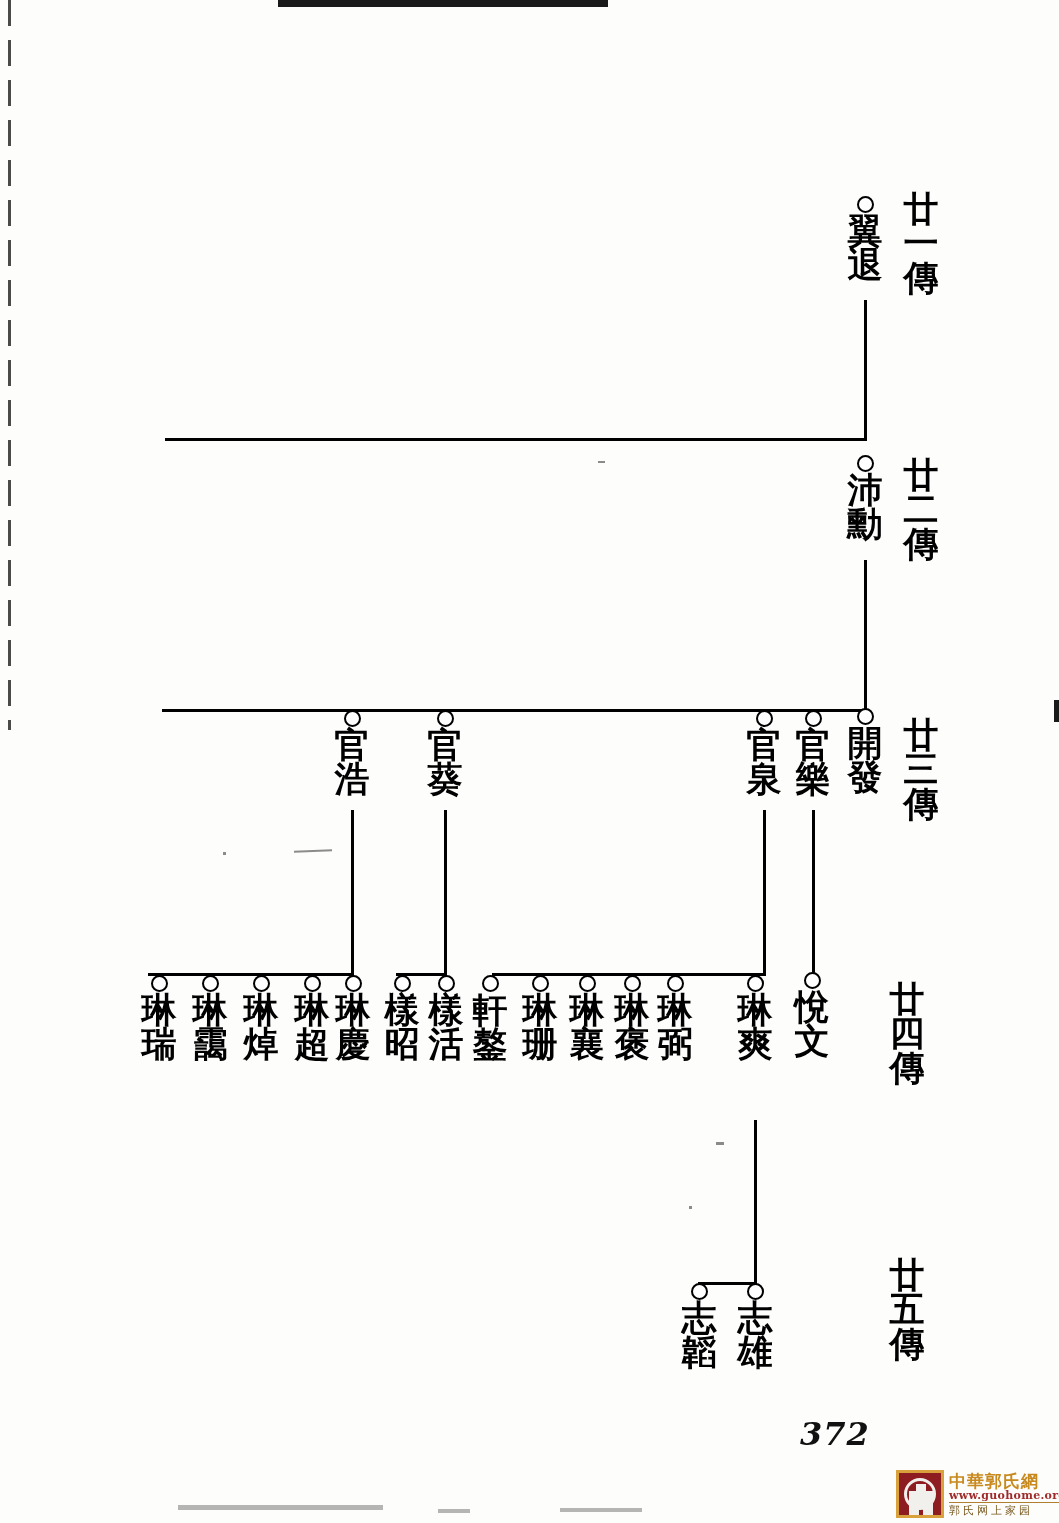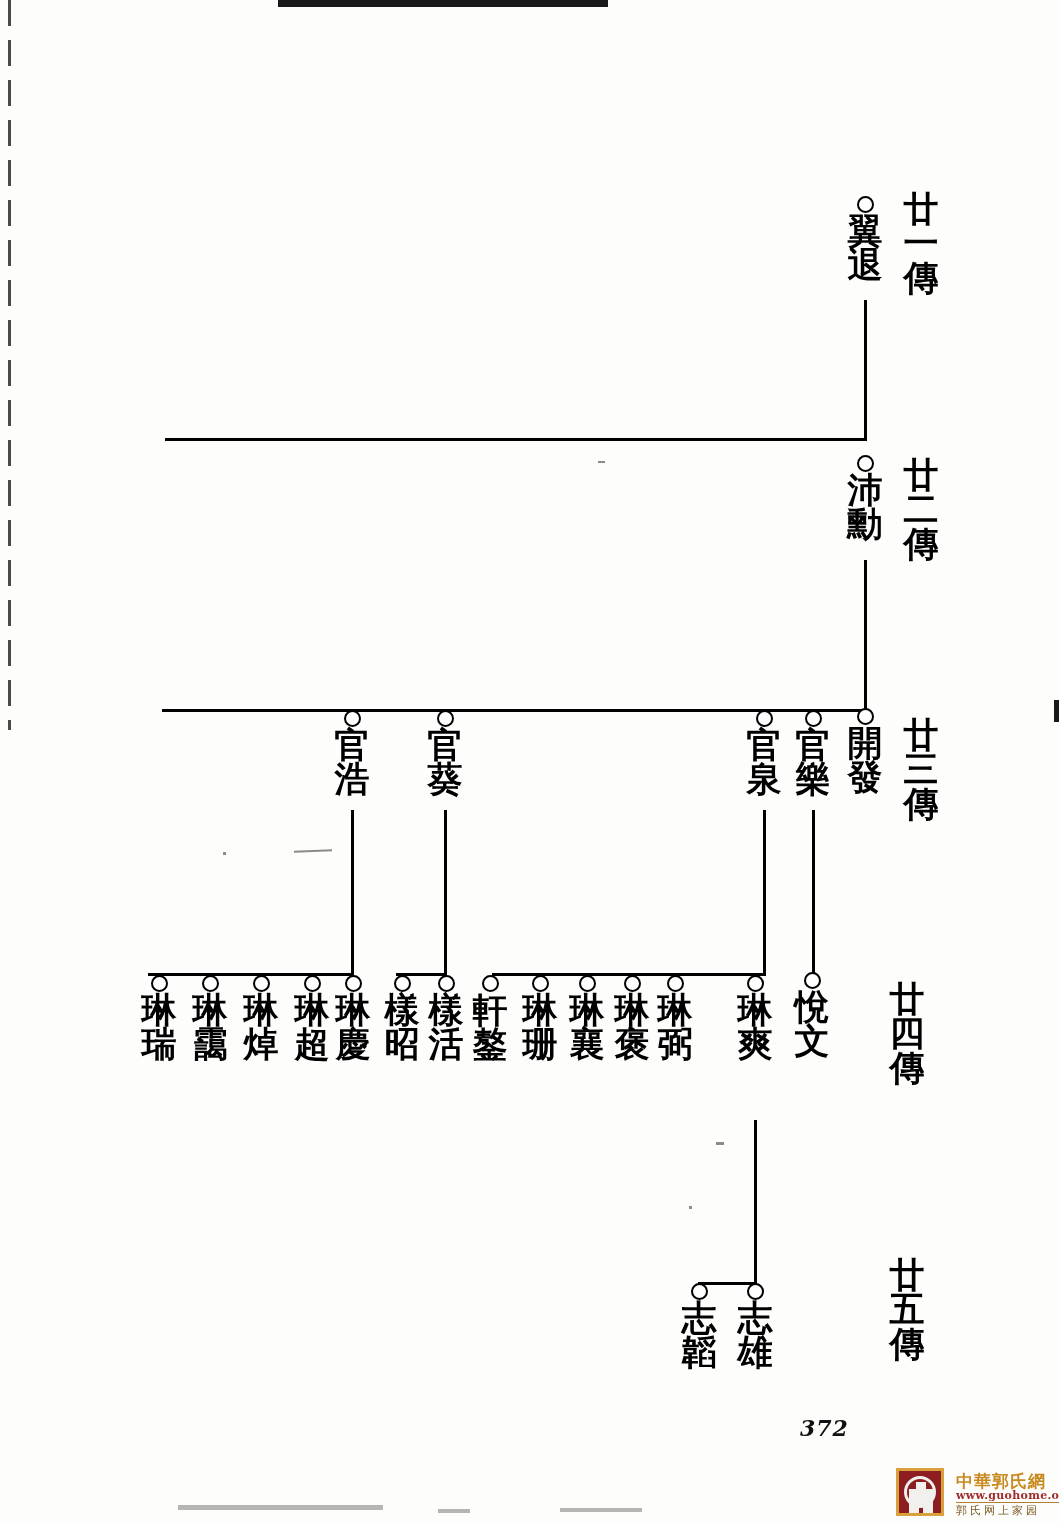--- a/index.html
+++ b/index.html
@@ -92,36 +92,37 @@
     line-height: 0.98;
     width: 42px;
     text-align: center;
   }
   .gen-label span { display: block; }
 
   
   .page-number {
     position: absolute;
     font-family: "DejaVu Serif", "Liberation Serif", serif;
-    font-size: 22px;
+    font-size: 32px;
     font-style: italic;
     font-weight: bold;
     color: #111;
     letter-spacing: 1px;
   }
 
   
   .watermark {
     position: absolute;
     left: 896px;
     top: 1468px;
     width: 156px;
     height: 52px;
     display: flex;
-    gap: 12px;
+    align-items: center;
+    gap: 5px;
   }
   .wm-emblem {
     position: relative;
     width: 48px;
     height: 48px;
     background: #8e1d22;
     border: 3px solid #d8a13c;
     box-sizing: border-box;
     flex: 0 0 auto;
   }

